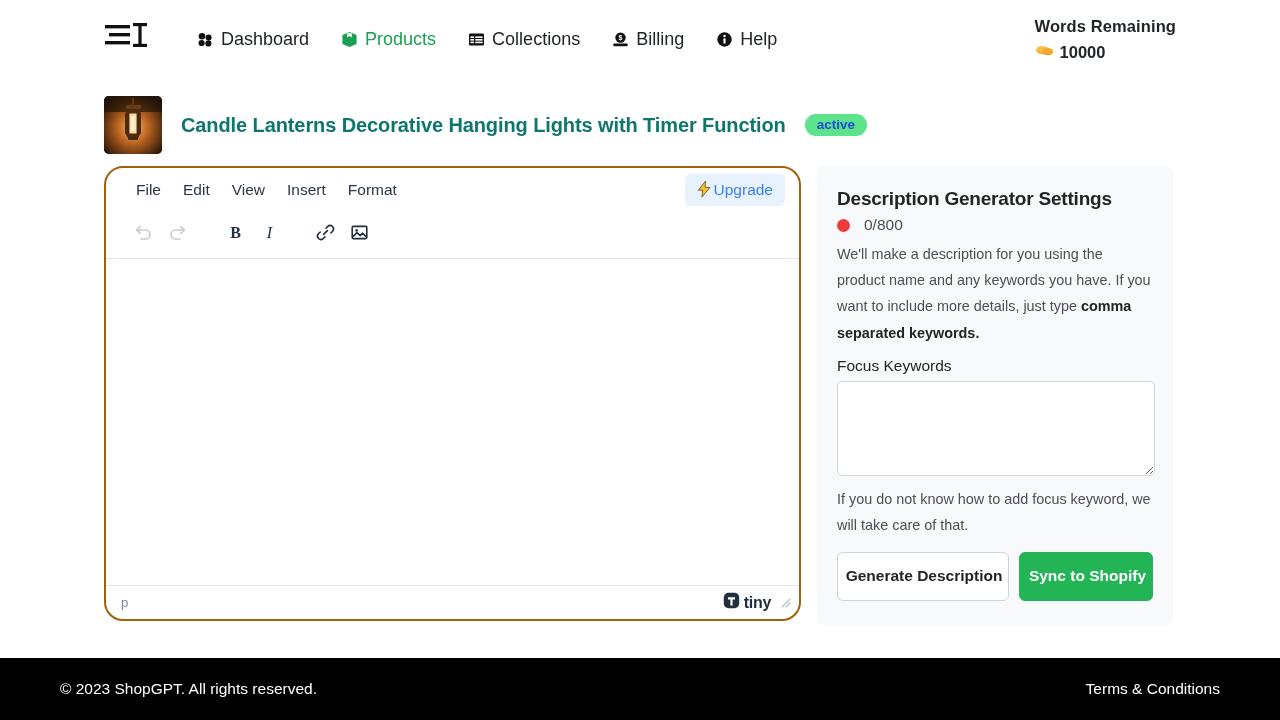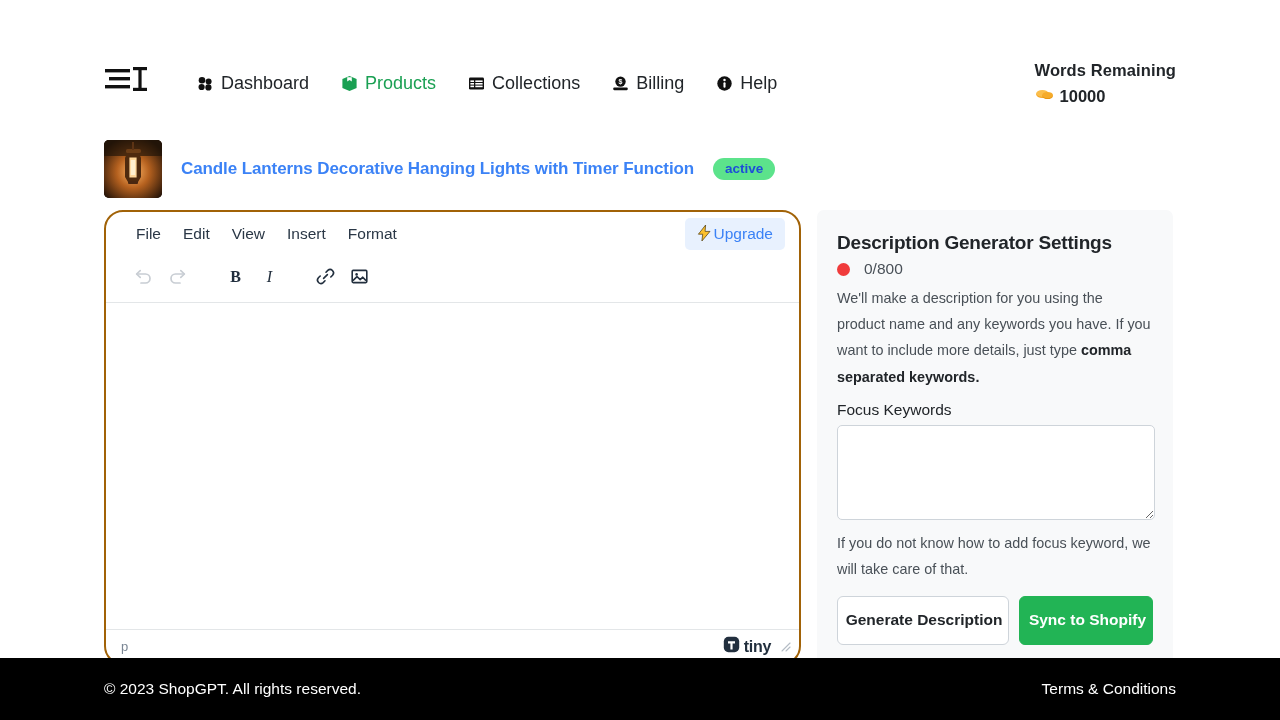--- a/index.html
+++ b/index.html
@@ -17,21 +17,20 @@
     position: relative;
   }
 
   
   .navbar {
     height: 78px;
     display: flex;
     align-items: center;
     padding: 0 104px;
     background: #ffffff;
-    margin-top: 44px;
   }
 
   .brand-logo {
     display: flex;
     align-items: center;
     width: 56px;
     height: 40px;
     flex: 0 0 auto;
     cursor: pointer;
   }
@@ -98,23 +97,23 @@
   .product-thumb {
     width: 58px;
     height: 58px;
     border-radius: 5px;
     flex: 0 0 auto;
     overflow: hidden;
     position: relative;
     background: #2a1a10;
   }
   .product-title {
-    font-size: 17px;
+    font-size: 20px;
     font-weight: 700;
-    color: #3b82f6;
+    color: #0f766e;
     letter-spacing: -.1px;
   }
   .badge-active {
     background: #5ce38b;
     color: #1d4ed8;
     font-size: 13.5px;
     font-weight: 600;
     padding: 4px 12px 5px;
     border-radius: 11px;
     line-height: 1;
@@ -317,21 +316,21 @@
   
   .footer {
     position: absolute;
     left: 0;
     bottom: 0;
     width: 1280px;
     height: 62px;
     background: #000000;
     display: flex;
     align-items: center;
-    padding: 0 104px;
+    padding: 0 60px;
   }
   .footer-copy { color: #ffffff; font-size: 15.5px; }
   .footer-terms {
     margin-left: auto;
     color: #ffffff;
     font-size: 15.5px;
     text-decoration: none;
     cursor: pointer;
   }
 </style>

